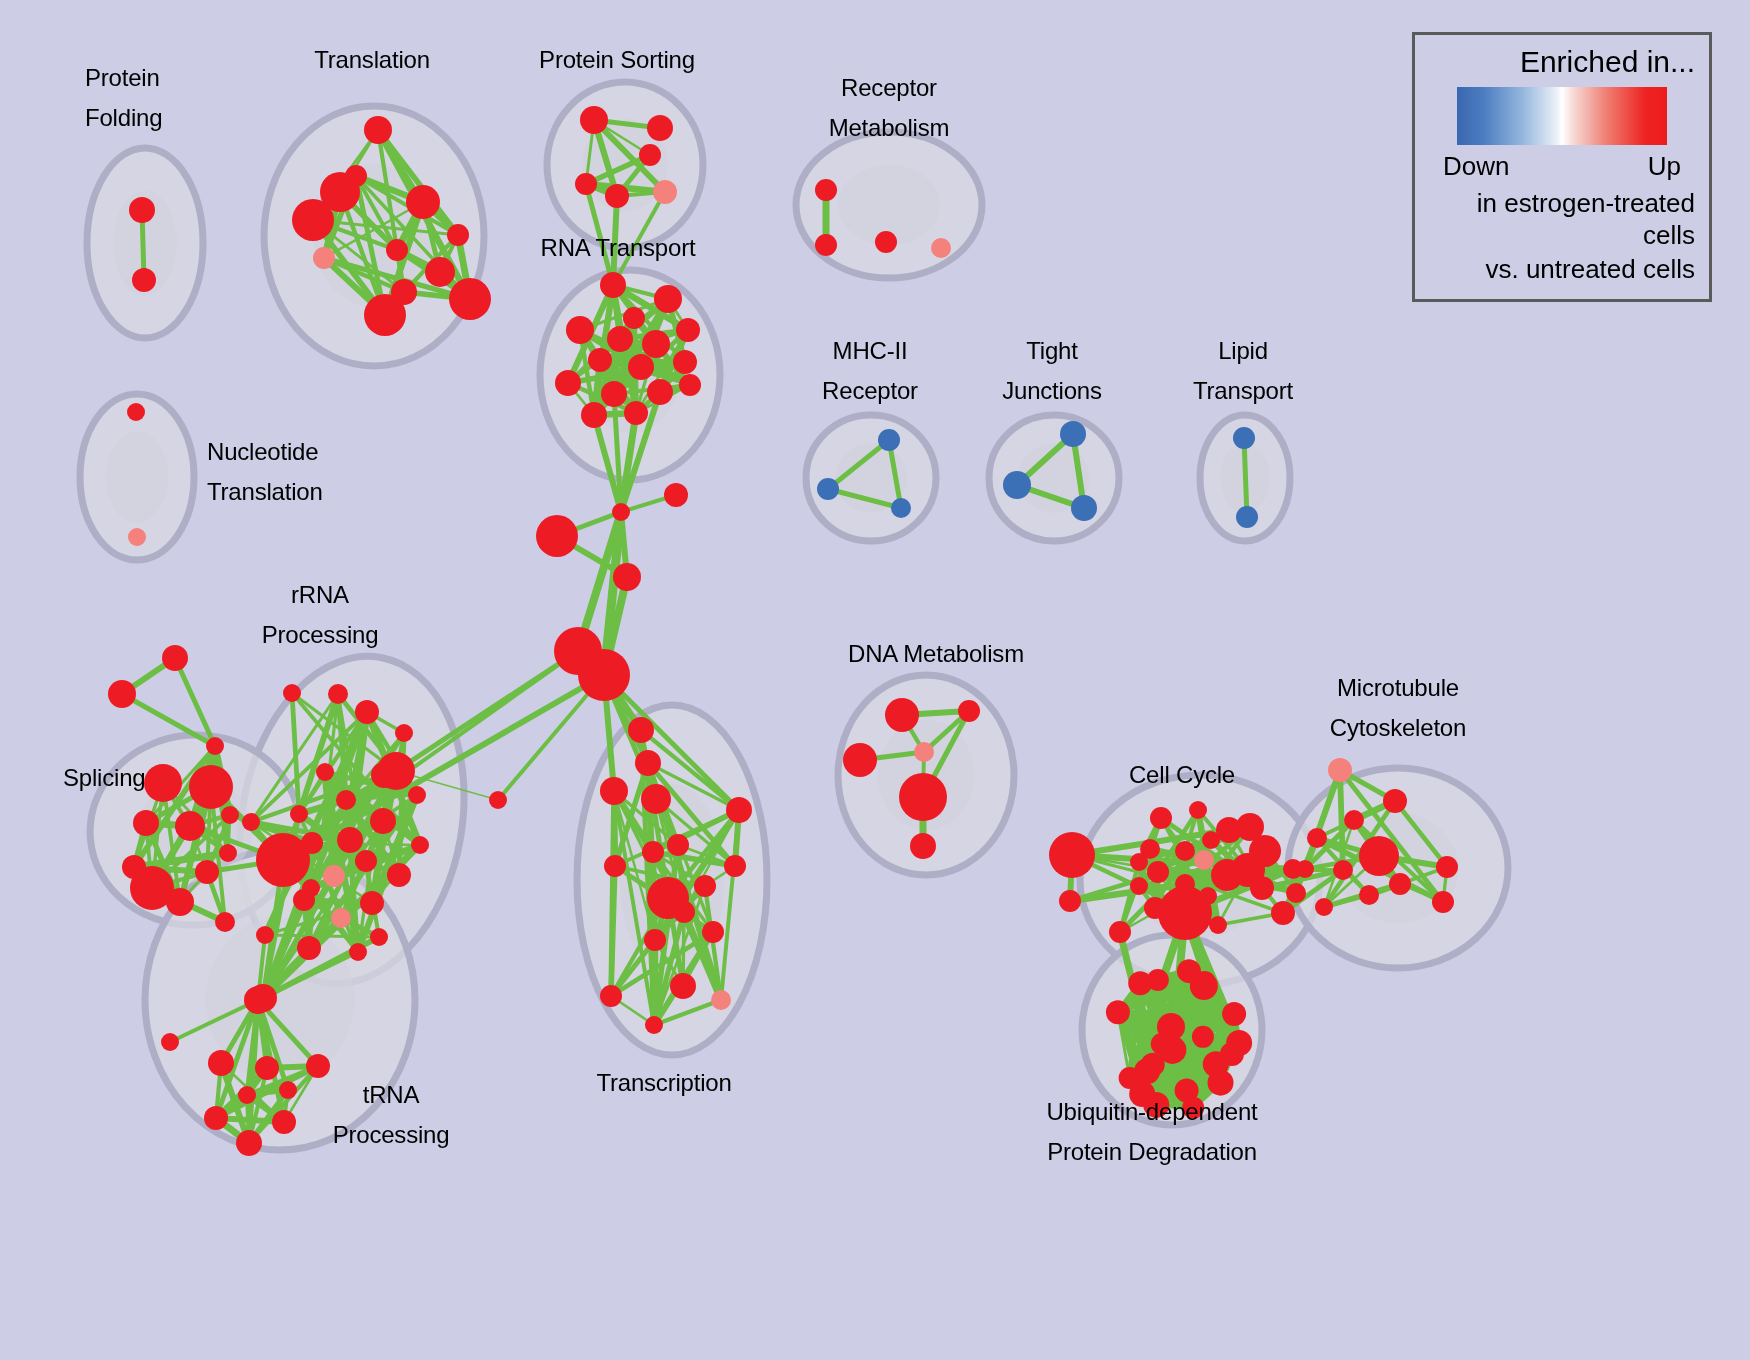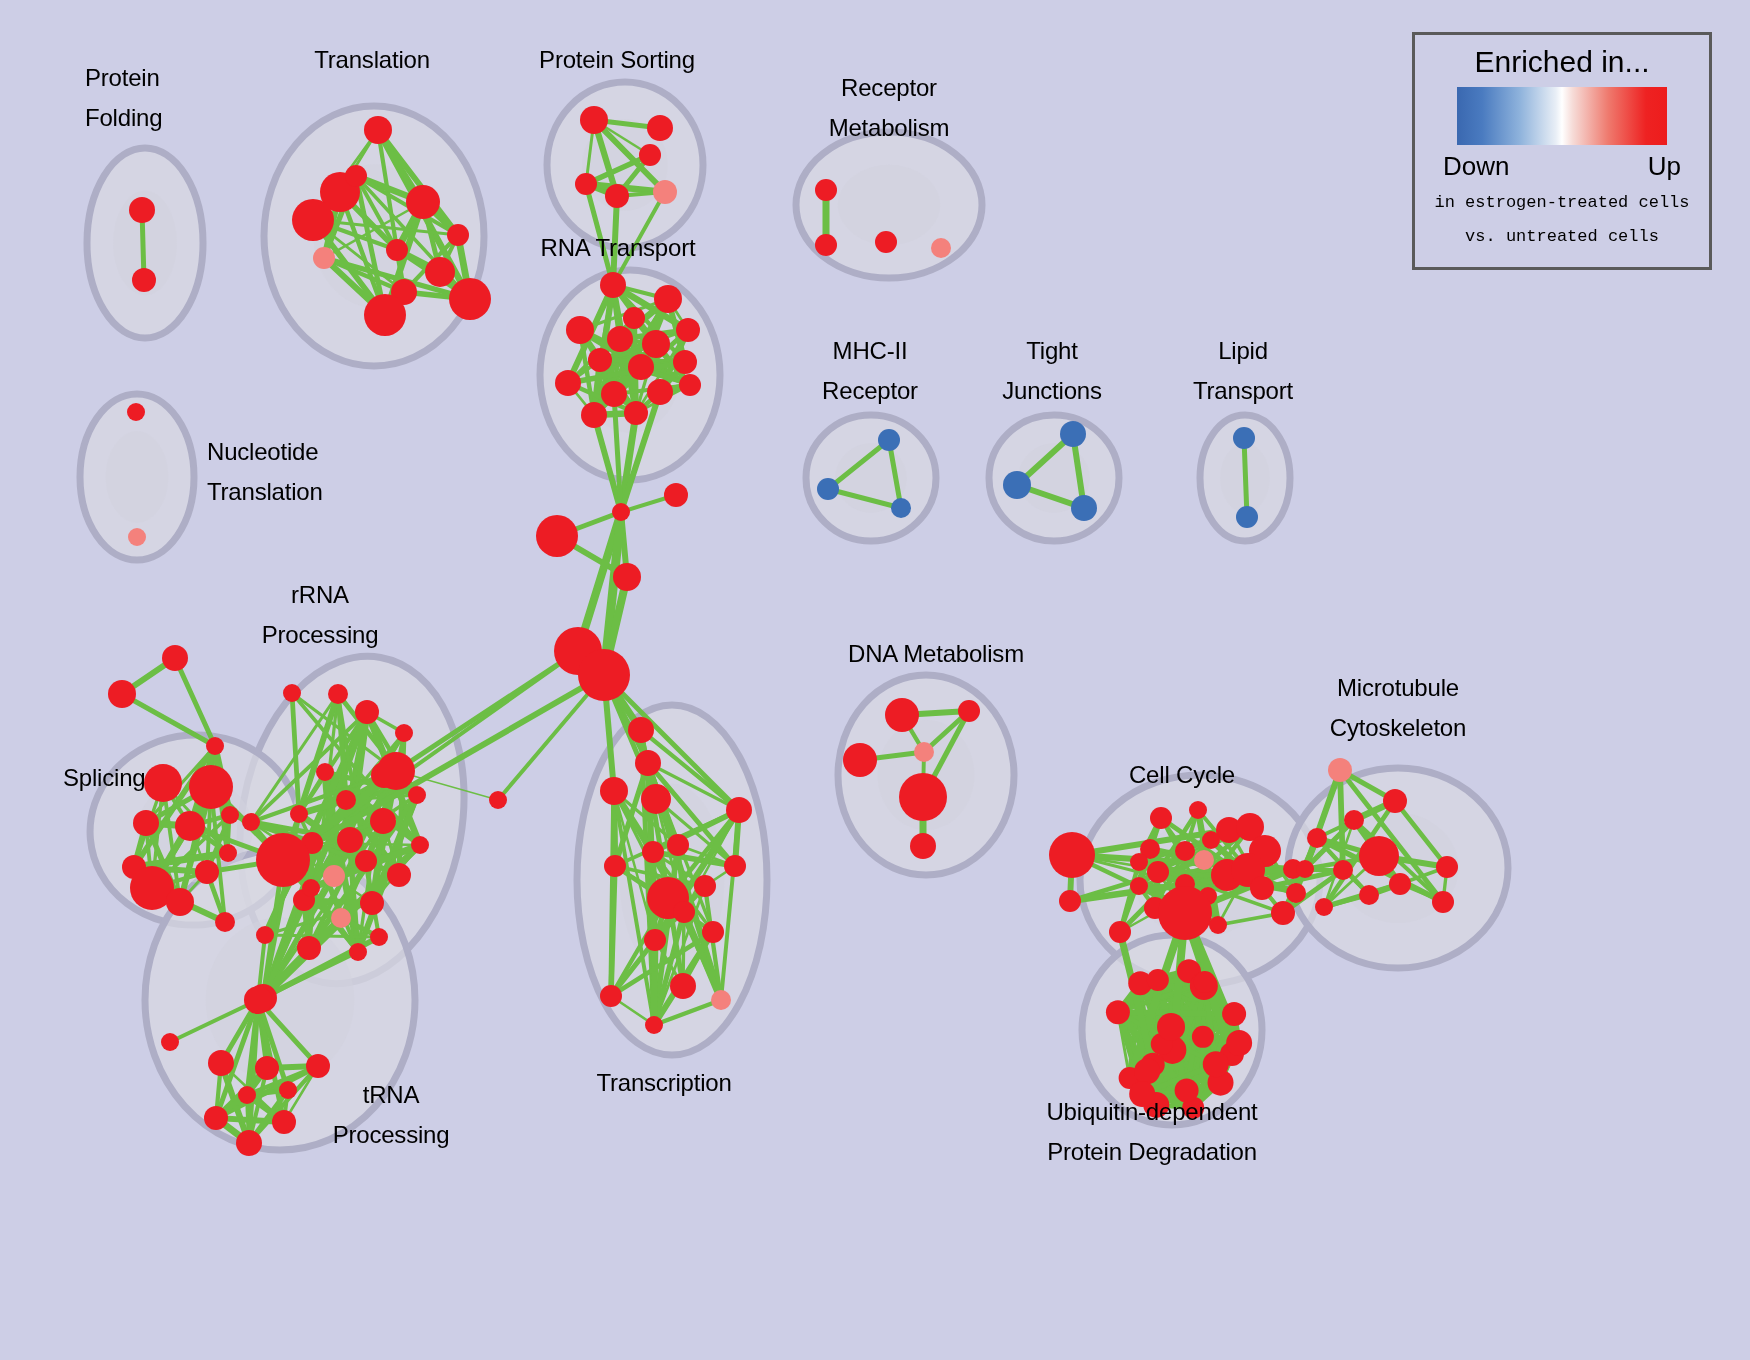--- a/index.html
+++ b/index.html
@@ -36,44 +36,43 @@
 
   #legend {
     position: absolute;
     left: 1412px;
     top: 32px;
     width: 300px;
     border: 3px solid #5a5a5a;
     background: #cdcee6;
     padding: 8px 14px 14px 14px;
     box-sizing: border-box;
-    text-align: center;
+    text-align: right;
   }
   #legend .lg-title {
     font-size: 30px;
     line-height: 38px;
     color: #000;
   }
   #legend .lg-bar {
     height: 58px;
     margin: 6px 28px 2px 28px;
     background: linear-gradient(to right, #3a68b0 0%, #4a7bc0 12%, #8fb3dc 30%, #e8eef6 47%, #ffffff 50%, #f6dcd8 55%, #ef7a6e 72%, #ee2222 90%, #ed1c1c 100%);
   }
   #legend .lg-ends {
     display: flex;
     justify-content: space-between;
     padding: 0 14px 0 14px;
     font-size: 26px;
     line-height: 38px;
   }
   #legend .lg-sub {
-    font-size: 17px;
+    font-size: 26px;
     line-height: 32px;
     margin-top: 2px;
-    font-family: Liberation Mono, monospace;
   }
 </style>
 </head>
 <body>
 
 <div id="stage">
 
   <svg id="net" viewBox="0 0 1750 1360">
       <g>
         <ellipse cx="145" cy="243" rx="58" ry="95" fill="#d8d8e2" fill-opacity="0.72" stroke="#aeaec6" stroke-width="7" transform="rotate(0 145 243)"></ellipse>

